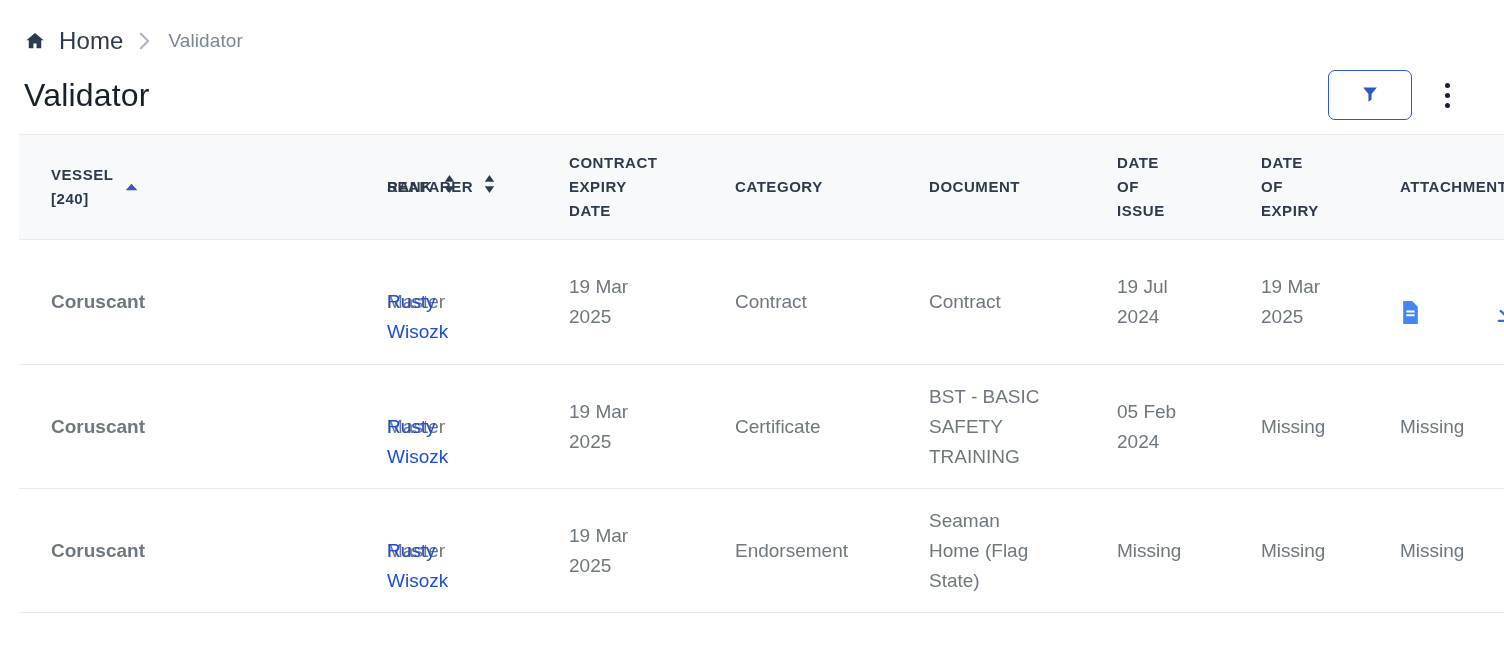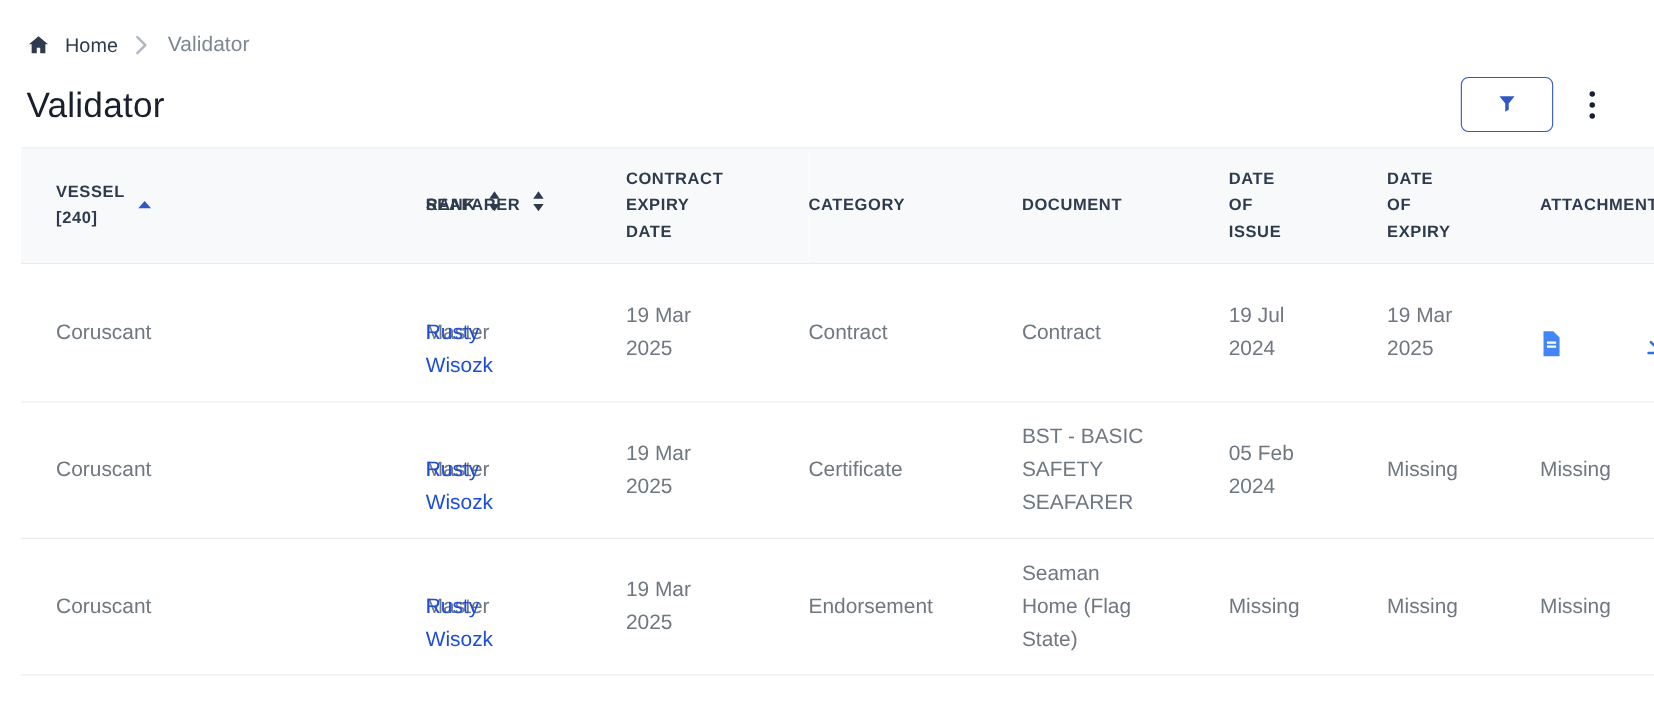--- a/index.html
+++ b/index.html
@@ -15,21 +15,21 @@
 
   
   .breadcrumb {
     display: flex;
     align-items: center;
     padding: 26px 0 0 24px;
     height: 56px;
   }
   .home-icon { display: flex; align-items: center; margin-right: 13px; }
   .crumb-home {
-    font-size: 18px;
+    font-size: 24px;
     color: #2e3b4e;
     letter-spacing: .1px;
   }
   .crumb-sep {
     margin: 0 16px 0 14px;
     display: flex;
     align-items: center;
   }
   .crumb-current {
     font-size: 19px;
@@ -120,21 +120,21 @@
   table.validator tbody tr { border-bottom: 1px solid #e9ebee; }
   table.validator td {
     vertical-align: middle;
     padding: 0;
     height: 124px;
     font-size: 19px;
     color: #6f7780;
     line-height: 30px;
     white-space: pre-line;
   }
-  td.c-vessel { font-weight: 400; color: #18202e; }
+  td.c-vessel { font-weight: 700; color: #18202e; }
   .link { color: #1d4ed8; text-decoration: none; cursor: pointer; }
   .missing { color: #e0453a; }
 
   
   .col-vessel     { width: 168px; padding-left: 32px !important; }
   .col-rank       { width: 155px; padding-left: 0 !important; text-align: right; }
   .col-seafarer   { width: 182px; }
   .col-contract   { width: 166px; }
   .col-category   { width: 194px; }
   .col-document   { width: 188px; }
@@ -287,21 +287,21 @@
         <td class="col-rank pl-rank">Master</td>
         <td class="col-seafarer">
           <span class="link">Rusty
 Wisozk</span>
         </td>
         <td class="col-contract">19 Mar
 2025</td>
         <td class="col-category">Certificate</td>
         <td class="col-document">BST - BASIC
 SAFETY
-SEAFARER</td>
+TRAINING</td>
         <td class="col-issue">05 Feb
 2024</td>
         <td class="col-expiry missing">Missing</td>
         <td class="col-attach missing">Missing</td>
       </tr>
 
       <tr>
         <td class="col-vessel c-vessel">Coruscant</td>
         <td class="col-rank pl-rank">Master</td>
         <td class="col-seafarer">

